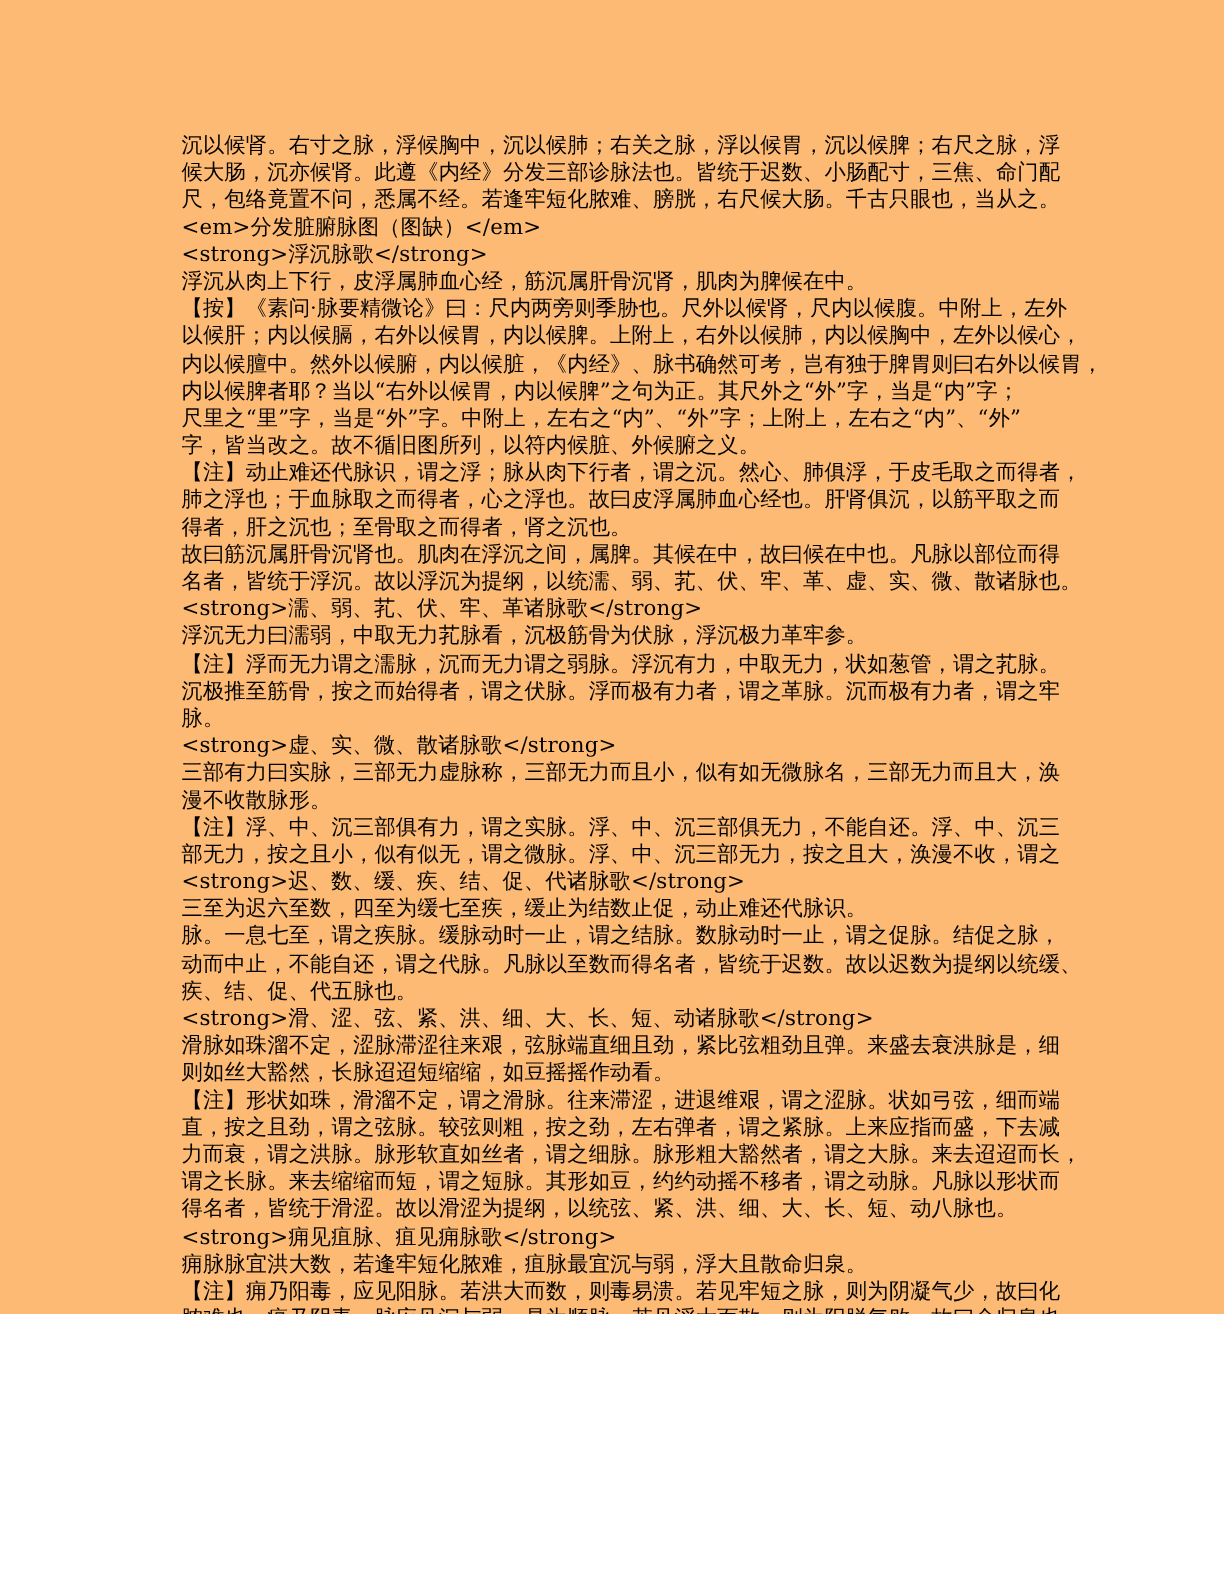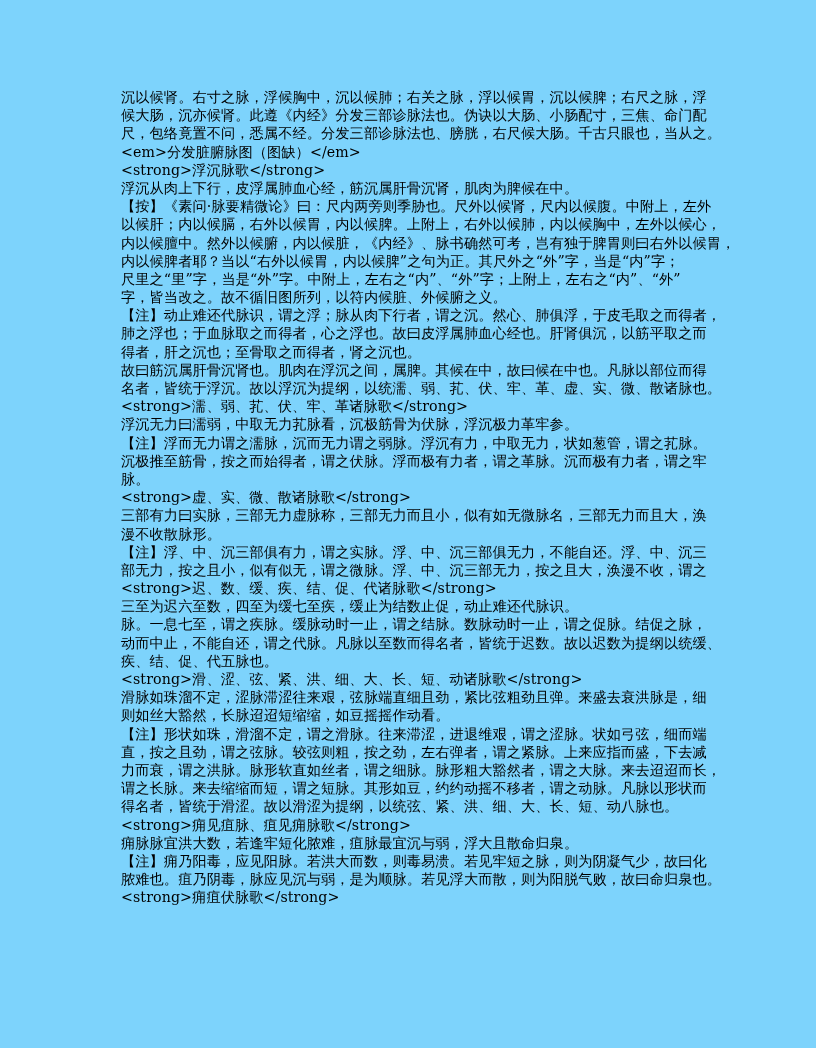--- a/index.html
+++ b/index.html
@@ -3,22 +3,22 @@
 <meta charset="utf-8">
 <style>
   html, body {
     margin: 0;
     padding: 0;
     background: #ffffff;
   }
   .page {
     position: relative;
     width: 816px;
-    height: 1048px;
-    background: #7dd3fc;
+    height: 876px;
+    background: #fdba74;
     overflow: hidden;
   }
   .text-block {
     position: absolute;
     left: 121px;
     top: 88px;
     width: 580px;
     font-family: "DejaVu Serif", "Liberation Serif", serif;
     font-size: 14.2px;
     color: #000000;
@@ -30,22 +30,22 @@
     white-space: nowrap;
     letter-spacing: 0.1px;
   }
 </style>
 </head>
 <body>
 
 <div class="page">
   <div class="text-block">
       <div class="line">沉以候肾。右寸之脉，浮候胸中，沉以候肺；右关之脉，浮以候胃，沉以候脾；右尺之脉，浮</div>
-      <div class="line">候大肠，沉亦候肾。此遵《内经》分发三部诊脉法也。伪诀以大肠、小肠配寸，三焦、命门配</div>
-      <div class="line">尺，包络竟置不问，悉属不经。分发三部诊脉法也、膀胱，右尺候大肠。千古只眼也，当从之。</div>
+      <div class="line">候大肠，沉亦候肾。此遵《内经》分发三部诊脉法也。皆统于迟数、小肠配寸，三焦、命门配</div>
+      <div class="line">尺，包络竟置不问，悉属不经。若逢牢短化脓难、膀胱，右尺候大肠。千古只眼也，当从之。</div>
       <div class="line">&lt;em&gt;分发脏腑脉图（图缺）&lt;/em&gt;</div>
       <div class="line">&lt;strong&gt;浮沉脉歌&lt;/strong&gt;</div>
       <div class="line">浮沉从肉上下行，皮浮属肺血心经，筋沉属肝骨沉肾，肌肉为脾候在中。</div>
       <div class="line">【按】《素问·脉要精微论》曰：尺内两旁则季胁也。尺外以候肾，尺内以候腹。中附上，左外</div>
       <div class="line">以候肝；内以候膈，右外以候胃，内以候脾。上附上，右外以候肺，内以候胸中，左外以候心，</div>
       <div class="line">内以候膻中。然外以候腑，内以候脏，《内经》、脉书确然可考，岂有独于脾胃则曰右外以候胃，</div>
       <div class="line">内以候脾者耶？当以“右外以候胃，内以候脾”之句为正。其尺外之“外”字，当是“内”字；</div>
       <div class="line">尺里之“里”字，当是“外”字。中附上，左右之“内”、“外”字；上附上，左右之“内”、“外”</div>
       <div class="line">字，皆当改之。故不循旧图所列，以符内候脏、外候腑之义。</div>
       <div class="line">【注】动止难还代脉识，谓之浮；脉从肉下行者，谓之沉。然心、肺俱浮，于皮毛取之而得者，</div>

